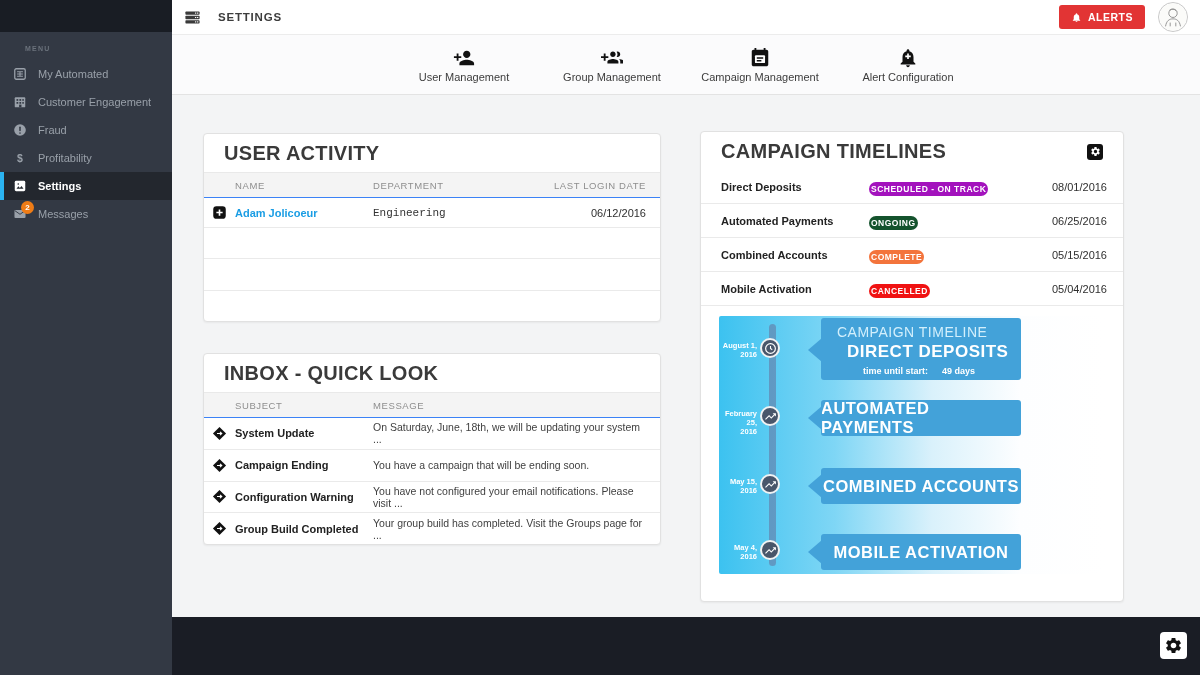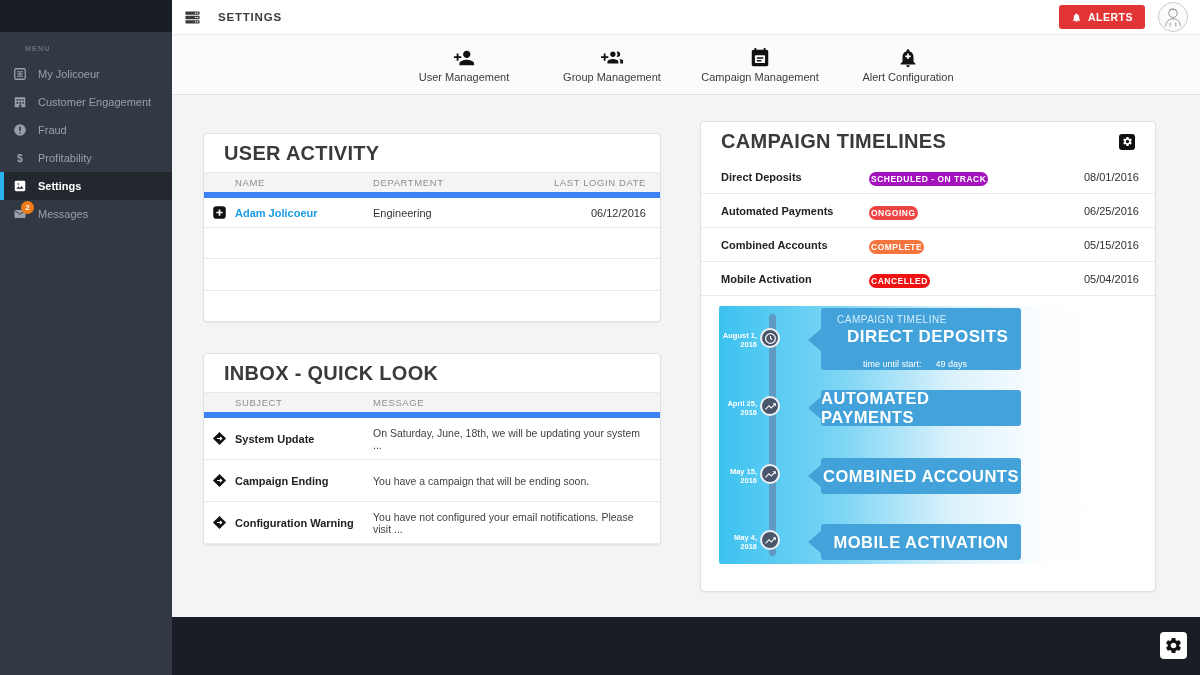--- a/index.html
+++ b/index.html
@@ -37,39 +37,39 @@
     border-bottom:1px solid #e3e3e3; display:flex; align-items:center; justify-content:center; gap:28px; }
   .sn-item { display:flex; flex-direction:column; align-items:center; cursor:pointer; min-width:120px; }
   .sn-item svg { width:22px; height:22px; }
   .sn-label { margin-top:2px; font-size:11px; color:#3c3c3c; }
   
   .content { position:absolute; left:172px; top:95px; width:1028px; height:522px; background:#f3f4f5; }
   .panel { position:absolute; background:#fff; border:1px solid #e1e1e1; border-radius:4px;
     box-shadow:0 1px 2px rgba(0,0,0,.05); display:flex; flex-direction:column; overflow:hidden; }
   .p-user  { left:31px;  top:38px;  width:458px; height:189px; }
   .p-inbox { left:31px;  top:258px; width:458px; height:192px; }
-  .p-camp  { left:528px; top:26px;  width:456px; height:471px; }
+  .p-camp  { left:528px; top:36px;  width:424px; height:471px; }
   .panel-title-row { display:flex; align-items:center; justify-content:space-between; padding:8px 20px 7px 20px; }
   .panel-title { font-size:20px; font-weight:bold; color:#3a3a3a; letter-spacing:.3px; }
   .mini-gear { width:16px; height:16px; background:#111; border-radius:3px; display:flex;
     align-items:center; justify-content:center; cursor:pointer; }
   .mini-gear svg { width:11px; height:11px; }
-  .thead { background:#f4f4f4; border-top:1px solid #e9e9e9; border-bottom:6px solid #3b82f6;
+  .thead { background:#f4f4f4; border-top:1px solid #e9e9e9; border-bottom:1px solid #3b82f6;
     height:26px; align-items:center; font-size:9.5px; color:#8e8e8e; letter-spacing:.6px; }
   .grid-ua { display:grid; grid-template-columns:23px 138px 1fr 112px; padding:0 14px 0 8px; align-items:center; }
   .grid-ca { display:grid; grid-template-columns:148px 1fr 96px; padding:0 16px 0 20px; align-items:center; }
   .trow { border-bottom:1px solid #eaeaea; }
   .trow.ua-data { height:30px; }
   .trow.empty { flex:1; }
   .trow.inbox-row { flex:1; cursor:pointer; }
   .trow.camp-row { height:34px; cursor:pointer; }
   .trow:last-of-type.no-border { border-bottom:none; }
   .cell-r { text-align:right; font-size:11px; color:#2f2f2f; }
   .name-link { color:#1a9de4; font-weight:bold; font-size:11px; cursor:pointer; }
-  .cell-plain { font-size:11px; color:#333; }
+  .cell-plain { font-size:11px; color:#333;font-family:Liberation Mono, monospace; }
   .cell-bold { font-size:11px; font-weight:bold; color:#222; }
   .msg-cell { font-size:10.5px; color:#3f3f3f; grid-column:3 / span 2; }
   .row-ico { width:15px; height:15px; }
   .row-ico svg { width:15px; height:15px; display:block; }
   .status-badge { display:inline-block; height:14px; line-height:14px; border-radius:7px; padding:0 2px;
     color:#fff; font-size:8.5px; font-weight:bold; letter-spacing:.5px; text-align:center; }
   
   .tl-viz { position:relative; margin:10px 18px 11px 18px; height:258px; border-radius:2px;
     background:linear-gradient(90deg,#3cc2f0 0%,#7fd6f5 30%,#d9f1fb 55%,#fdfeff 78%,#ffffff 100%); }
   .tl-line { position:absolute; left:50px; top:8px; bottom:8px; width:7px; border-radius:4px;
@@ -81,23 +81,23 @@
   .tl-date { position:absolute; left:0; width:38px; text-align:right; color:#fff; font-weight:bold;
     font-size:7.5px; line-height:9px; }
   .tl-d0 { top:25px; } .tl-d1 { top:93px; } .tl-d2 { top:161px; } .tl-d3 { top:227px; }
   .tl-call { position:absolute; left:102px; width:200px; background:#43a2d9; border-radius:3px; color:#fff; }
   .tl-call:before { content:""; position:absolute; left:-13px; border-top:12px solid transparent;
     border-bottom:12px solid transparent; border-right:14px solid #43a2d9; }
   .tl-c0 { top:2px; height:62px; padding:6px 10px 0 16px; }
   .tl-c0:before { top:20px; }
   .tl-c1 { top:84px; height:36px; } .tl-c2 { top:152px; height:36px; } .tl-c3 { top:218px; height:36px; }
   .tl-c1:before, .tl-c2:before, .tl-c3:before { top:6px; }
-  .tl-kicker { font-size:10px; color:#d2effc; letter-spacing:.5px; }
+  .tl-kicker { font-size:14px; color:#d2effc; letter-spacing:.5px; }
   .tl-big { font-size:17px; font-weight:bold; letter-spacing:.5px; margin-top:2px; padding-left:10px; }
-  .tl-sub { display:flex; gap:14px; font-size:9px; font-weight:normal; margin-top:12px; padding-left:26px; }
+  .tl-sub { display:flex; gap:14px; font-size:9px; font-weight:bold; margin-top:4px; padding-left:26px; }
   .tl-center { display:flex; align-items:center; justify-content:center; height:100%;
     font-size:16.5px; font-weight:bold; letter-spacing:.5px; }
   
   .footer { position:absolute; left:172px; top:617px; width:1028px; height:58px; background:#1a1d25; }
   .footer-gear { position:absolute; right:13px; top:15px; width:27px; height:27px; background:#fff;
     border-radius:4px; display:flex; align-items:center; justify-content:center; cursor:pointer; border:none; }
   .footer-gear svg { width:19px; height:19px; }
 </style>
 </head>
 <body>
@@ -108,21 +108,21 @@
     <div class="sidebar-cap"></div>
     <div class="menu-label">MENU</div>
 
     <div class="side-item">
       <span class="s-ico">
         <svg viewBox="0 0 24 24">
             <rect x="3" y="3" width="18" height="18" rx="2.5" fill="none" stroke="currentColor" stroke-width="2.2"></rect>
             <path d="M7 8h10M7 12h10M7 16h10M12 8v8" stroke="currentColor" stroke-width="1.8"></path>
           </svg>
       </span>
-      <span>My Jolicoeur</span>
+      <span>My Automated</span>
     </div>
 
     <div class="side-item">
       <span class="s-ico">
         <svg viewBox="0 0 24 24">
             <rect x="3" y="4" width="18" height="17" rx="1.5" fill="currentColor"></rect>
             <g fill="#333944">
               <rect x="6" y="7" width="3" height="3"></rect>
               <rect x="11" y="7" width="3" height="3"></rect>
               <rect x="16" y="7" width="2.5" height="3"></rect>
@@ -311,40 +311,50 @@
       <div class="grid-ua trow inbox-row">
         <span class="row-ico">
           <svg viewBox="0 0 24 24">
               <path d="M12 1.5L22.5 12 12 22.5 1.5 12z" fill="#111"></path>
               <path d="M8 12h7M12.8 9.3L15.6 12l-2.8 2.7" stroke="#fff" stroke-width="1.8" fill="none"></path>
             </svg>
         </span>
         <span class="cell-bold">Configuration Warning</span>
         <span class="msg-cell">You have not configured your email notifications. Please visit ...</span>
       </div>
+      <div class="grid-ua trow inbox-row no-border">
+        <span class="row-ico">
+          <svg viewBox="0 0 24 24">
+              <path d="M12 1.5L22.5 12 12 22.5 1.5 12z" fill="#111"></path>
+              <path d="M8 12h7M12.8 9.3L15.6 12l-2.8 2.7" stroke="#fff" stroke-width="1.8" fill="none"></path>
+            </svg>
+        </span>
+        <span class="cell-bold">Group Build Completed</span>
+        <span class="msg-cell">Your group build has completed. Visit the Groups page for ...</span>
+      </div>
     </div>
 
     <div class="panel p-camp">
       <div class="panel-title-row">
         <span class="panel-title">CAMPAIGN TIMELINES</span>
         <span class="mini-gear">
           <svg viewBox="0 0 24 24">
               <path fill="#fff" d="M19.14 12.94c.04-.3.06-.61.06-.94 0-.32-.02-.64-.07-.94l2.03-1.58a.49.49 0 0 0 .12-.61l-1.92-3.32a.488.488 0 0 0-.59-.22l-2.39.96c-.5-.38-1.03-.7-1.62-.94l-.36-2.54a.484.484 0 0 0-.48-.41h-3.84c-.24 0-.43.17-.47.41l-.36 2.54c-.59.24-1.13.57-1.62.94l-2.39-.96c-.22-.08-.47 0-.59.22L2.74 8.87c-.12.21-.08.47.12.61l2.03 1.58c-.05.3-.09.63-.09.94s.02.64.07.94l-2.03 1.58a.49.49 0 0 0-.12.61l1.92 3.32c.12.22.37.29.59.22l2.39-.96c.5.38 1.03.7 1.62.94l.36 2.54c.05.24.24.41.48.41h3.84c.24 0 .44-.17.47-.41l.36-2.54c.59-.24 1.13-.56 1.62-.94l2.39.96c.22.08.47 0 .59-.22l1.92-3.32c.12-.22.07-.47-.12-.61l-2.01-1.58zM12 15.6c-1.98 0-3.6-1.62-3.6-3.6s1.62-3.6 3.6-3.6 3.6 1.62 3.6 3.6-1.62 3.6-3.6 3.6z"></path>
             </svg>
         </span>
       </div>
 
       <div class="grid-ca trow camp-row">
         <span class="cell-bold">Direct Deposits</span>
         <span><span class="status-badge" style="background: rgb(163, 18, 189);">SCHEDULED - ON TRACK</span></span>
         <span class="cell-r">08/01/2016</span>
       </div>
       <div class="grid-ca trow camp-row">
         <span class="cell-bold">Automated Payments</span>
-        <span><span class="status-badge" style="background: #ef4444;">ONGOING</span></span>
+        <span><span class="status-badge" style="background: #14532d;">ONGOING</span></span>
         <span class="cell-r">06/25/2016</span>
       </div>
       <div class="grid-ca trow camp-row">
         <span class="cell-bold">Combined Accounts</span>
         <span><span class="status-badge" style="background: rgb(243, 116, 60);">COMPLETE</span></span>
         <span class="cell-r">05/15/2016</span>
       </div>
       <div class="grid-ca trow camp-row">
         <span class="cell-bold">Mobile Activation</span>
         <span><span class="status-badge" style="background: rgb(240, 18, 18);">CANCELLED</span></span>
@@ -367,21 +377,21 @@
         <div class="tl-call tl-c0">
           <div class="tl-kicker">CAMPAIGN TIMELINE</div>
           <div class="tl-big">DIRECT DEPOSITS</div>
           <div class="tl-sub">
             <span>time until start:</span>
             <span>49 days</span>
           </div>
         </div>
 
         <div class="tl-date tl-d1">
-          <div>April 25,</div>
+          <div>February 25,</div>
           <div>2016</div>
         </div>
         <div class="tl-node tl-n1">
           <svg viewBox="0 0 24 24">
               <path fill="#fff" d="M16 6l2.29 2.29-4.88 4.88-4-4L2 16.59 3.41 18l6-6 4 4 6.3-6.29L22 12V6z"></path>
             </svg>
         </div>
         <div class="tl-call tl-c1">
           <div class="tl-center">AUTOMATED PAYMENTS</div>
         </div>

